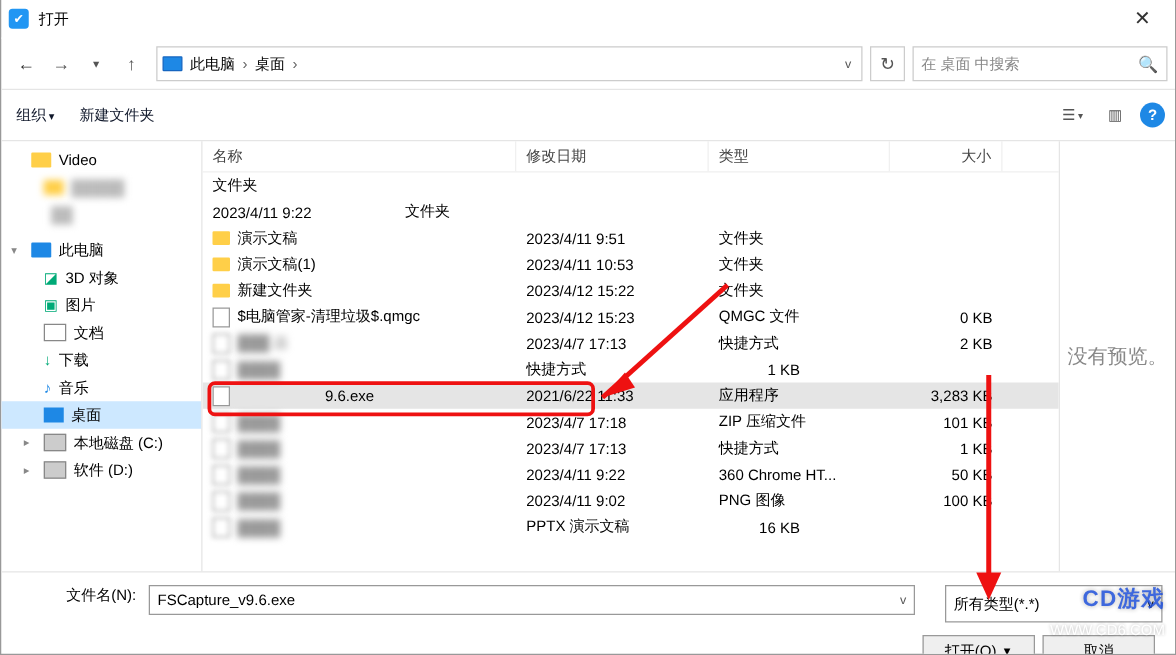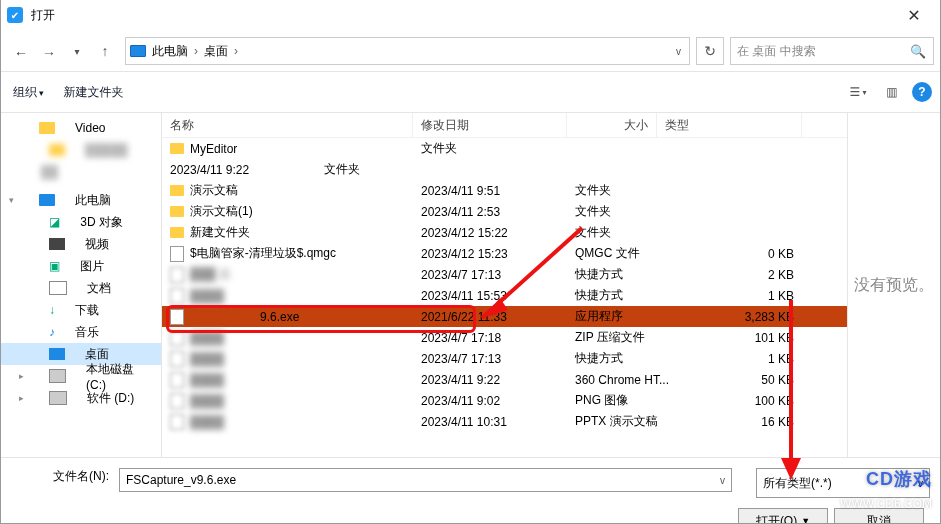--- a/index.html
+++ b/index.html
@@ -20,21 +20,21 @@
 .search-box{width:190px;height:26px;border:1px solid #ccc;margin-left:6px;display:flex;align-items:center;padding:0 6px;color:#888}
 .search-box .sicon{margin-left:auto;color:#888;font-size:13px}
 .toolbar{height:32px;display:flex;align-items:center;padding:4px 8px;border-bottom:1px solid #e5e5e5}
 .tb-link{color:#0f172a;font-size:12px;margin-right:12px;padding:2px 4px}
 .tb-link .caret{font-size:9px;margin-left:2px}
 .tb-right{margin-left:auto;display:flex;align-items:center;gap:6px}
 .view-btn{width:26px;height:22px;border:1px solid transparent;display:flex;align-items:center;justify-content:center;color:#555}
 .help-btn{width:20px;height:20px;border-radius:50%;background:#1e88e5;color:#fff;display:flex;align-items:center;justify-content:center;font-weight:bold;font-size:12px}
 .body-area{display:flex;height:344px}
 .sidebar{width:160px;border-right:1px solid #e5e5e5;padding:4px 0;overflow:hidden}
-.side-item{display:flex;align-items:center;height:22px;padding:0 6px 0 18px;font-size:12px;gap:20px}
+.side-item{display:flex;align-items:center;height:22px;padding:0 6px 0 18px;font-size:12px;gap:6px}
 .side-item.top{padding-left:8px}
 .side-item .arrow{width:10px;color:#888;font-size:9px}
 .side-item .icon{width:16px;height:12px;display:flex;align-items:center;justify-content:center}
 .folder{background:#ffcf48;border-radius:1px}
 .pc{background:#1e88e5;border-radius:1px;height:10px}
 .obj3d{color:#0a7;font-size:12px}
 .video{background:#444;height:10px}
 .pic{color:#0a7}
 .doc{background:#fff;border:1px solid #888;width:10px;height:12px}
 .dl{color:#0a7}
@@ -53,21 +53,21 @@
 .rows{flex:1;overflow:hidden}
 .row{display:flex;height:21px;align-items:center;font-size:12px}
 .row .cell{padding:0 8px;box-sizing:border-box}
 .row .c-name{width:251px;display:flex;align-items:center;gap:6px}
 .row .c-date{width:154px}
 .row .c-type{width:145px}
 .row .c-size{width:90px;text-align:right;justify-content:flex-end}
 .row .folder-icon{width:14px;height:11px;background:#ffcf48;border-radius:1px}
 .row .file-icon{width:12px;height:14px;background:#fff;border:1px solid #999}
 .row .blurred-name{filter:blur(3px);color:#999}
-.row.selected{background:#c2410c}
+.row.selected{background:#e5e5e5}
 .highlight-box{position:absolute;border:3px solid #e11;border-radius:6px;pointer-events:none}
 .preview-pane{width:92px;display:flex;align-items:center;justify-content:center;color:#888;font-size:16px;border-left:1px solid #e5e5e5}
 .footer{border-top:1px solid #e5e5e5;padding:10px 10px 8px;height:86px;box-sizing:border-box}
 .fn-row{display:flex;gap:6px;margin-bottom:10px}
 .fn-label{width:98px;text-align:right;font-size:12px;padding-right:4px}
 .fn-input{flex:1;height:22px;border:1px solid #999;padding:0 6px;font-size:12px;display:flex;align-items:center}
 .fn-input .caret{margin-left:auto;color:#555;font-size:10px}
 .filter-box{width:160px;height:22px;border:1px solid #999;margin-left:18px;display:flex;align-items:center;padding:3px 6px;font-size:12px}
 .filter-box .caret{margin-left:auto;font-size:10px}
 .btn-row{display:flex;justify-content:flex-end;gap:6px;padding-right:6px}
@@ -147,25 +147,20 @@
           <span class="icon pc"></span>
           <span>此电脑</span>
       </div>
       <div class="side-item">
         <span class="arrow"></span>
           <span class="obj3d">◪</span>
           <span>3D 对象</span>
       </div>
       <div class="side-item">
         <span class="arrow"></span>
-          <span class="icon video"></span>
-          <span>视频</span>
-      </div>
-      <div class="side-item">
-        <span class="arrow"></span>
           <span class="pic">▣</span>
           <span>图片</span>
       </div>
       <div class="side-item">
         <span class="arrow"></span>
           <span class="icon doc"></span>
           <span>文档</span>
       </div>
       <div class="side-item">
         <span class="arrow"></span>
@@ -191,29 +186,25 @@
         <span class="arrow">▸</span>
           <span class="icon disk"></span>
           <span>软件 (D:)</span>
       </div>
     </div>
 
     <div class="content">
       <div class="col-headers">
         <div class="col c-name">名称</div>
         <div class="col c-date">修改日期</div>
+        <div class="col c-type">类型</div>
         <div class="col c-size">大小</div>
-        <div class="col c-type">类型</div>
       </div>
       <div class="rows" id="rows">
           <div class="row">
-            <div class="cell c-name">
-              <span class="folder-icon"></span>
-              <span>MyEditor</span>
-            </div>
             <div class="cell c-type">文件夹</div>
             <div class="cell c-size"></div>
           </div>
           <div class="row">
             <div class="cell c-date">2023/4/11 9:22</div>
             <div class="cell c-type">文件夹</div>
             <div class="cell c-size"></div>
           </div>
           <div class="row">
             <div class="cell c-name">
@@ -222,21 +213,21 @@
             </div>
             <div class="cell c-date">2023/4/11 9:51</div>
             <div class="cell c-type">文件夹</div>
             <div class="cell c-size"></div>
           </div>
           <div class="row">
             <div class="cell c-name">
               <span class="folder-icon"></span>
               <span>演示文稿(1)</span>
             </div>
-            <div class="cell c-date">2023/4/11 2:53</div>
+            <div class="cell c-date">2023/4/11 10:53</div>
             <div class="cell c-type">文件夹</div>
             <div class="cell c-size"></div>
           </div>
           <div class="row">
             <div class="cell c-name">
               <span class="folder-icon"></span>
               <span>新建文件夹</span>
             </div>
             <div class="cell c-date">2023/4/12 15:22</div>
             <div class="cell c-type">文件夹</div>
@@ -258,21 +249,20 @@
             </div>
             <div class="cell c-date">2023/4/7 17:13</div>
             <div class="cell c-type">快捷方式</div>
             <div class="cell c-size">2 KB</div>
           </div>
           <div class="row">
             <div class="cell c-name">
               <span class="file-icon" style="filter: blur(2px);"></span>
               <span class="blurred-name">████</span>
             </div>
-            <div class="cell c-date">2023/4/11 15:53</div>
             <div class="cell c-type">快捷方式</div>
             <div class="cell c-size">1 KB</div>
           </div>
           <div class="row selected">
             <div class="cell c-name">
               <span class="file-icon"></span>
               <span style="padding-left: 70px;">9.6.exe</span>
             </div>
             <div class="cell c-date">2021/6/22 11:33</div>
             <div class="cell c-type">应用程序</div>
@@ -312,21 +302,20 @@
             </div>
             <div class="cell c-date">2023/4/11 9:02</div>
             <div class="cell c-type">PNG 图像</div>
             <div class="cell c-size">100 KB</div>
           </div>
           <div class="row">
             <div class="cell c-name">
               <span class="file-icon" style="filter: blur(2px);"></span>
               <span class="blurred-name">████</span>
             </div>
-            <div class="cell c-date">2023/4/11 10:31</div>
             <div class="cell c-type">PPTX 演示文稿</div>
             <div class="cell c-size">16 KB</div>
           </div>
         </div>
 
       <div class="highlight-box" style="left:4px;top:192px;width:304px;height:22px"></div>
 
       <svg class="arrow-svg" style="left:300px;top:115px;width:130px;height:120px">
         <line x1="120" y1="0" x2="20" y2="90" stroke="#e11" stroke-width="4"></line>
         <polygon points="20,90 38,70 46,82" fill="#e11"></polygon>

